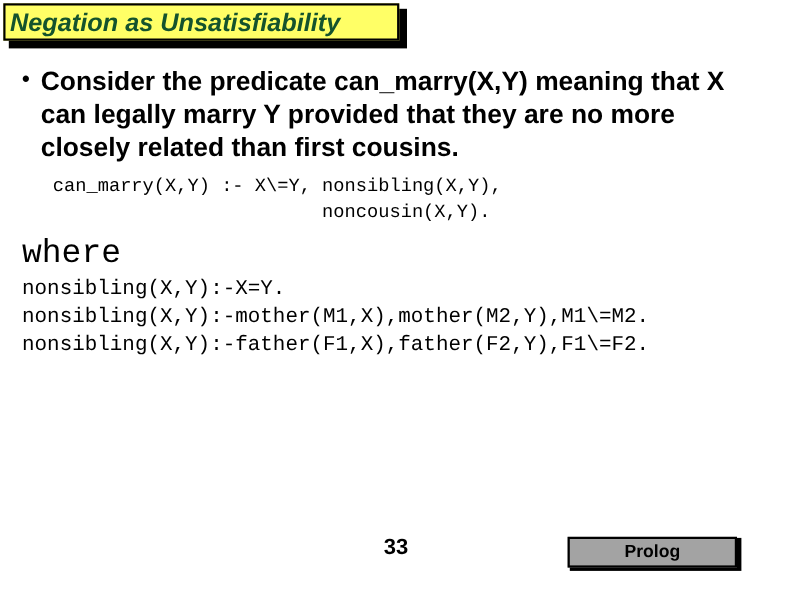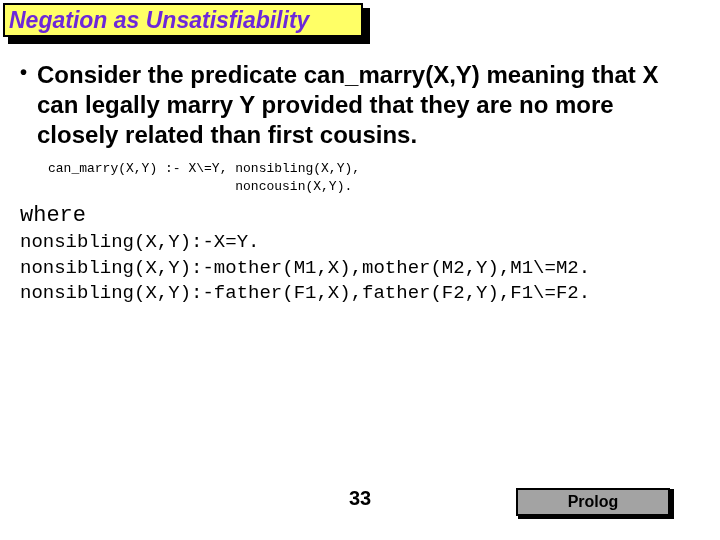--- a/index.html
+++ b/index.html
@@ -27,21 +27,21 @@
     width: 360px;
     height: 34px;
     background: #ffff66;
     border: 2px solid #000;
     display: flex;
     align-items: center;
     padding-left: 4px;
     font-weight: bold;
     font-style: italic;
     font-size: 23px;
-    color: #6d28d9;
+    color: #14532d;
     box-sizing: border-box;
   }
   .content {
     position: absolute;
     top: 60px;
     left: 20px;
     right: 20px;
   }
   .bullet-row {
     display: flex;
@@ -54,29 +54,29 @@
     margin-right: 10px;
     line-height: 1.2;
   }
   .bullet-text {
     font-size: 24px;
     font-weight: bold;
     line-height: 1.25;
   }
   .code-block {
     font-family: "Courier New", monospace;
-    font-size: 13px;
+    font-size: 17px;
     margin-left: 28px;
     margin-top: 10px;
     line-height: 1.35;
     white-space: pre;
   }
   .kw {
     font-family: "Courier New", monospace;
-    font-size: 22px;
+    font-size: 30px;
     margin-top: 8px;
     margin-bottom: 2px;
   }
   .code-block2 {
     font-family: "Courier New", monospace;
     font-size: 19px;
     line-height: 1.35;
     white-space: pre;
   }
   .footer {

